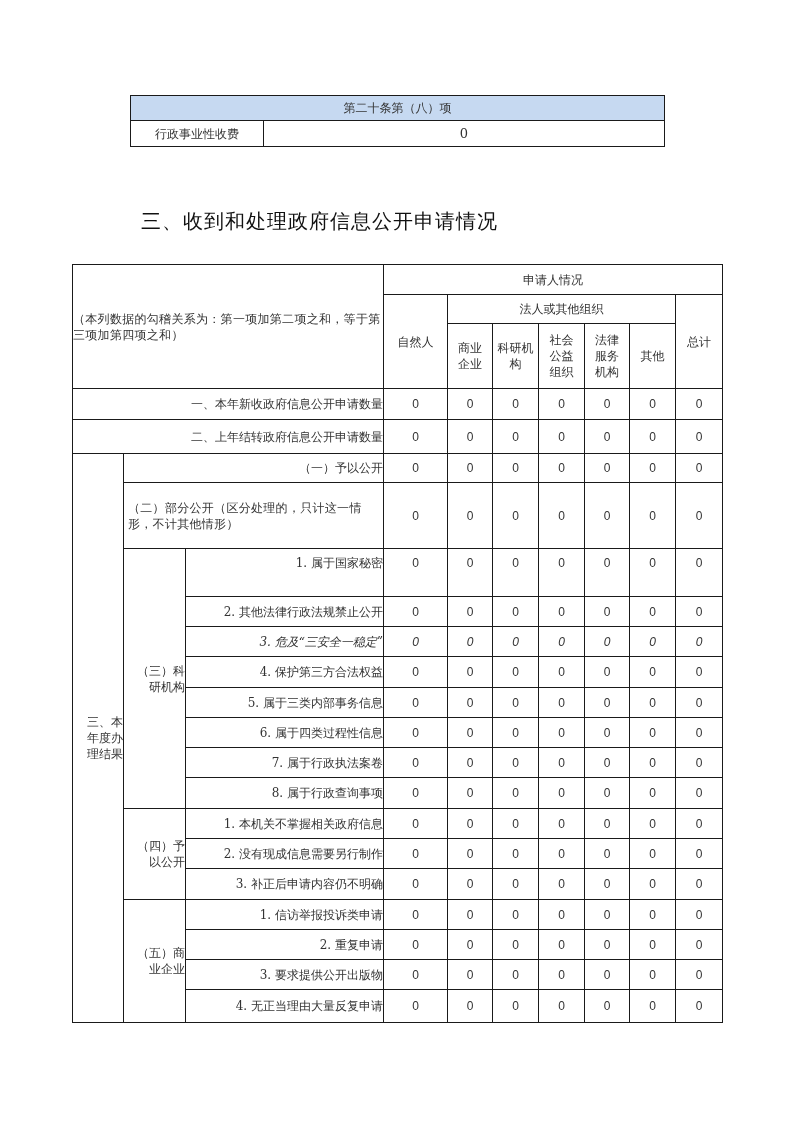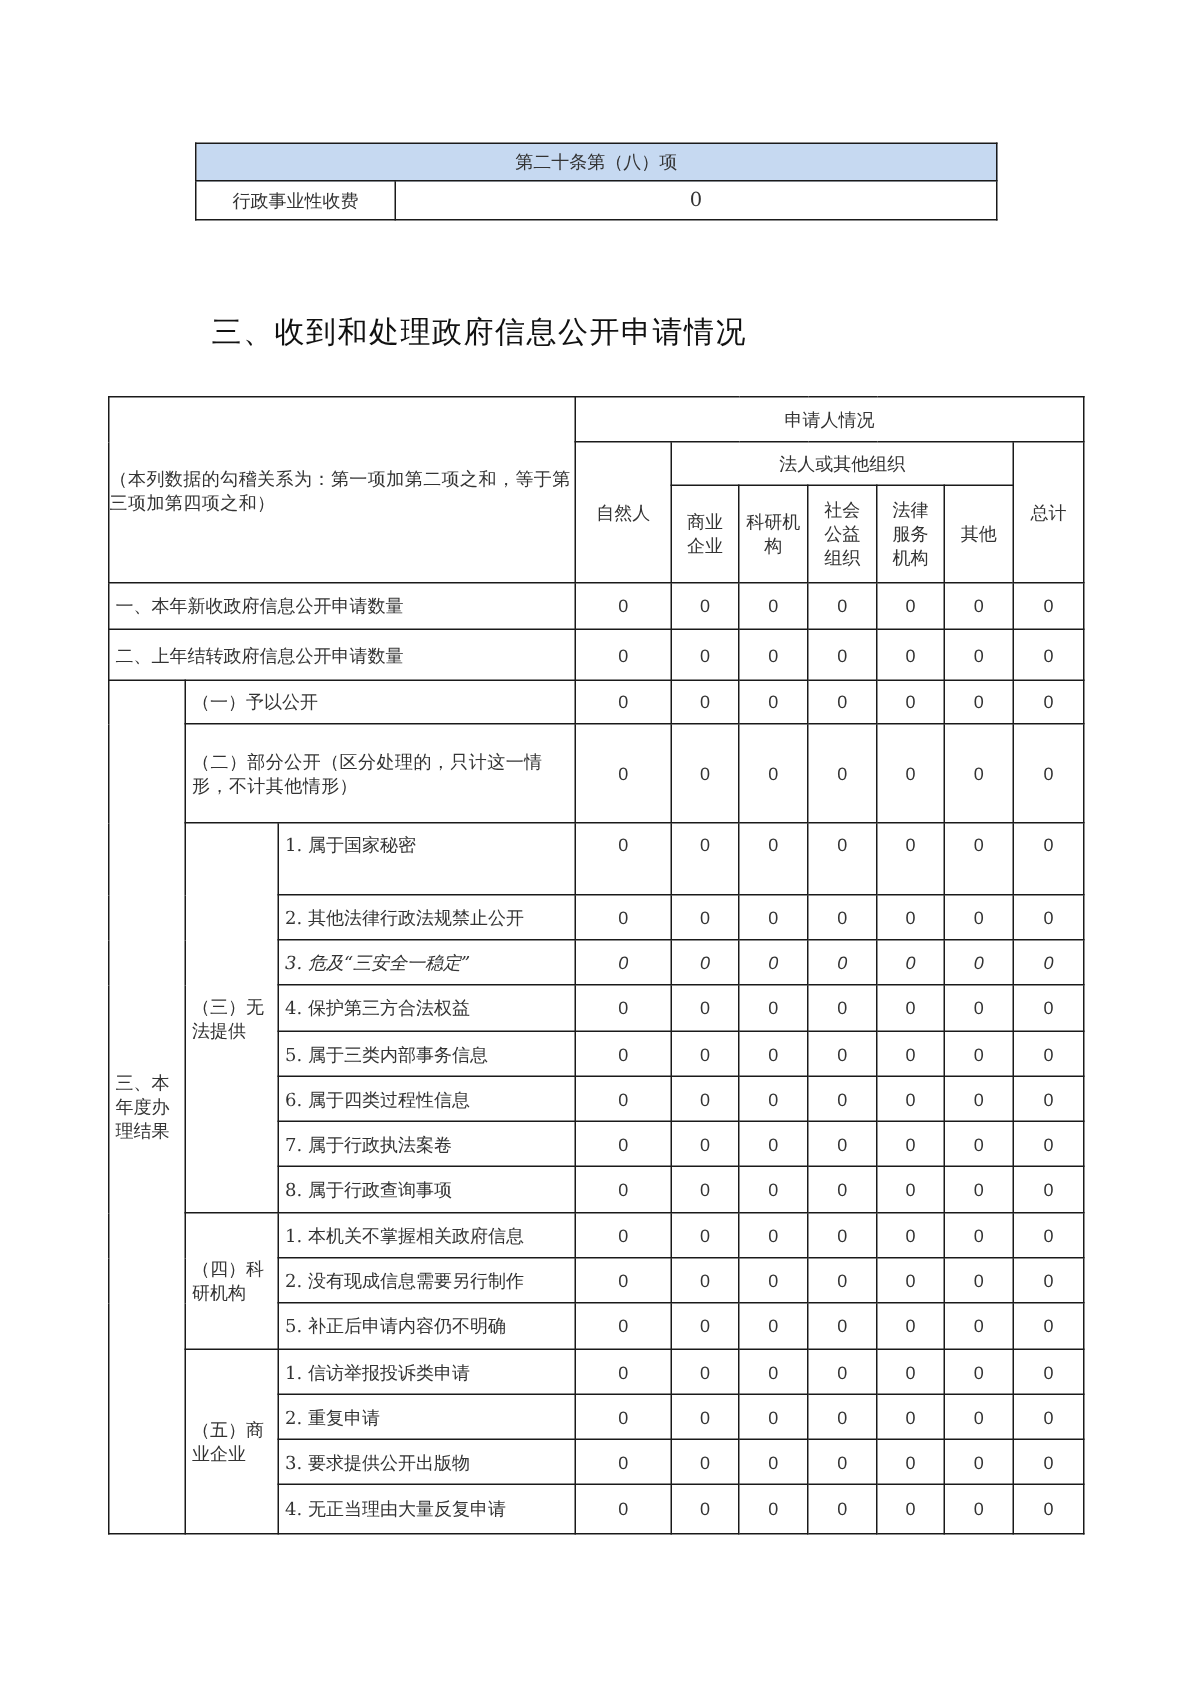--- a/index.html
+++ b/index.html
@@ -9,21 +9,21 @@
   .tbl td { border: 1.6px solid #1a1a1a; padding: 0; font-size: 12px; line-height: 16px; color: #333; }
   .top-table { left: 130px; top: 95px; width: 534px; }
   .top-table td { text-align: center; }
   .top-table tr.first td { border-top: none; }
   .top-table .blue { background: #c6d9f1; }
   .num { font-family: "Liberation Sans", "DejaVu Sans", sans-serif; font-size: 12px; color: #111; }
   .heading { position: absolute; left: 141px; top: 208px; font-family: "DejaVu Sans", "Liberation Sans", sans-serif;
              font-size: 20px; letter-spacing: 1px; color: #111; }
   .main-table { left: 72px; top: 264px; width: 650px; }
   .main-table td { text-align: center; vertical-align: middle; }
-  .main-table td.left { text-align: left; padding-left: 4px; }
+  .main-table td.left { text-align: right; padding-left: 4px; }
   .main-table td.topalign { vertical-align: top; padding-top: 6px; margin-left: 32px; }
   .note { font-size: 11.5px; line-height: 20px; letter-spacing: 0.3px; padding-left: 4px; text-align: left !important; }
   .vtext { line-height: 20px; padding: 0 3px; }
   .stack { line-height: 20px; }
 </style>
 </head>
 <body>
 
 <table class="tbl top-table">
   <colgroup>
@@ -110,21 +110,21 @@
         <td colspan="2" class="left note">（二）部分公开（区分处理的，只计这一情形，不计其他情形）</td>
         <td class="num">0</td>
         <td class="num">0</td>
         <td class="num">0</td>
         <td class="num">0</td>
         <td class="num">0</td>
         <td class="num">0</td>
         <td class="num">0</td>
       </tr>
       <tr style="height: 48px;">
-        <td rowspan="8" class="left vtext">（三）无法提供</td>
+        <td rowspan="8" class="left vtext">（三）科研机构</td>
         <td class="left topalign">1. 属于国家秘密</td>
         <td class="num" style="vertical-align: top; padding-top: 6px;">0</td>
         <td class="num" style="vertical-align: top; padding-top: 6px;">0</td>
         <td class="num" style="vertical-align: top; padding-top: 6px;">0</td>
         <td class="num" style="vertical-align: top; padding-top: 6px;">0</td>
         <td class="num" style="vertical-align: top; padding-top: 6px;">0</td>
         <td class="num" style="vertical-align: top; padding-top: 6px;">0</td>
         <td class="num" style="vertical-align: top; padding-top: 6px;">0</td>
       </tr>
       <tr style="height: 30px; margin-left: 13px;">
@@ -191,42 +191,42 @@
         <td class="left">8. 属于行政查询事项</td>
         <td class="num">0</td>
         <td class="num">0</td>
         <td class="num">0</td>
         <td class="num">0</td>
         <td class="num">0</td>
         <td class="num">0</td>
         <td class="num">0</td>
       </tr>
       <tr style="height: 30px;">
-        <td rowspan="3" class="left vtext">（四）科研机构</td>
+        <td rowspan="3" class="left vtext">（四）予以公开</td>
         <td class="left">1. 本机关不掌握相关政府信息</td>
         <td class="num">0</td>
         <td class="num">0</td>
         <td class="num">0</td>
         <td class="num">0</td>
         <td class="num">0</td>
         <td class="num">0</td>
         <td class="num">0</td>
       </tr>
       <tr style="height: 30px;">
         <td class="left">2. 没有现成信息需要另行制作</td>
         <td class="num">0</td>
         <td class="num">0</td>
         <td class="num">0</td>
         <td class="num">0</td>
         <td class="num">0</td>
         <td class="num">0</td>
         <td class="num">0</td>
       </tr>
       <tr style="height: 31px;">
-        <td class="left">5. 补正后申请内容仍不明确</td>
+        <td class="left">3. 补正后申请内容仍不明确</td>
         <td class="num">0</td>
         <td class="num">0</td>
         <td class="num">0</td>
         <td class="num">0</td>
         <td class="num">0</td>
         <td class="num">0</td>
         <td class="num">0</td>
       </tr>
       <tr style="height: 30px;">
         <td rowspan="4" class="left vtext">（五）商业企业</td>

